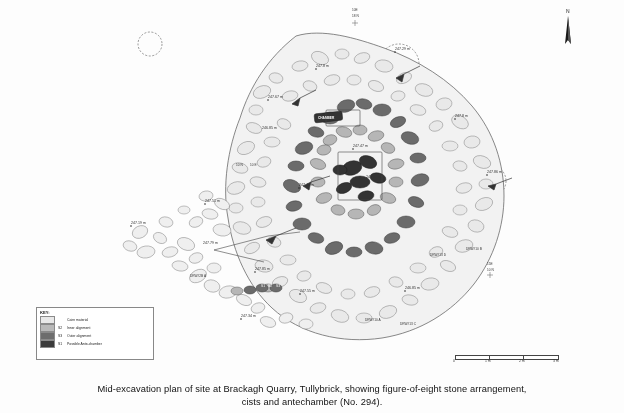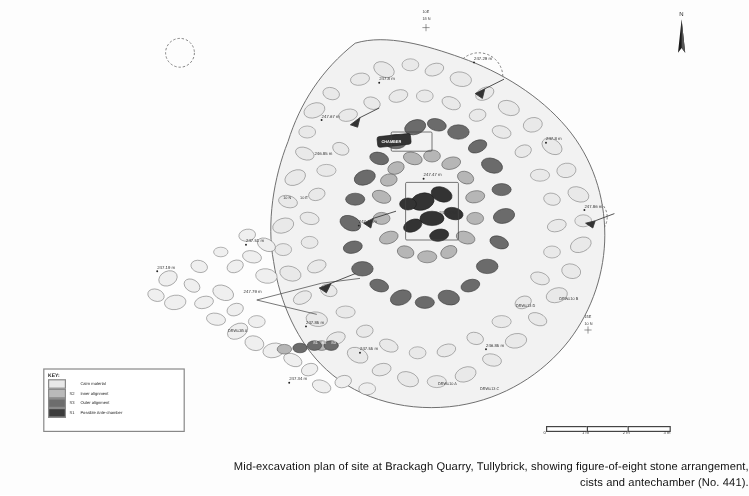--- a/index.html
+++ b/index.html
@@ -1,20 +1,20 @@
 <!DOCTYPE html>
 <html><head>
 <meta charset="utf-8">
 <style>
   html,body{margin:0;padding:0;background:#ffffff;}
   body{width:624px;height:413px;font-family:"Liberation Sans",sans-serif;color:#111;}
   #wrap{position:relative;width:624px;height:413px;overflow:hidden;background:#fdfdfd;}
   .plan{position:absolute;left:0;top:0;width:624px;height:375px;}
   .caption{position:absolute;left:0;bottom:4px;width:624px;text-align:center;font-size:9.3px;line-height:13px;color:#111;}
-  .caption div{letter-spacing:.1px;text-align:right;}
+  .caption div{letter-spacing:.1px;}
   .lbl{position:absolute;font-size:3.6px;color:#333;white-space:nowrap;font-family:"Liberation Sans",sans-serif;}
   .lbl.sm{font-size:3.2px;}
   .key{position:absolute;left:36px;top:307px;width:116px;height:51px;border:0.7px solid #888;background:#fff;}
   .key .ktitle{font-size:4.2px;padding:2px 0 1px 3px;color:#222;font-weight:bold;}
   .krow{display:flex;align-items:center;height:8px;padding-left:3px;}
   .kswatch{width:13px;height:6px;border:0.4px solid #8a8a8a;margin-right:3px;}
   .kcode{width:9px;font-size:3.4px;color:#222;}
   .ktext{font-size:3.4px;color:#222;}
   .scalebar{position:absolute;left:455px;top:352px;width:112px;height:14px;}
   .sbseg{position:absolute;height:3px;top:3px;border:0.5px solid #444;}
@@ -311,16 +311,16 @@
       <div class="sbseg" style="left:68px;width:34px;background:#fff;"></div>
       <div class="sblab" style="left:-2px;">0</div>
       <div class="sblab" style="left:30px;">1 m</div>
       <div class="sblab" style="left:64px;">2 m</div>
       <div class="sblab" style="left:98px;">3 m</div>
     </div>
   </div>
 
   <div class="caption">
     <div>Mid-excavation plan of site at Brackagh Quarry, Tullybrick, showing figure-of-eight stone arrangement,</div>
-    <div>cists and antechamber (No. 441).</div>
+    <div>cists and antechamber (No. 294).</div>
   </div>
 
 </div>
 
 </body></html>

